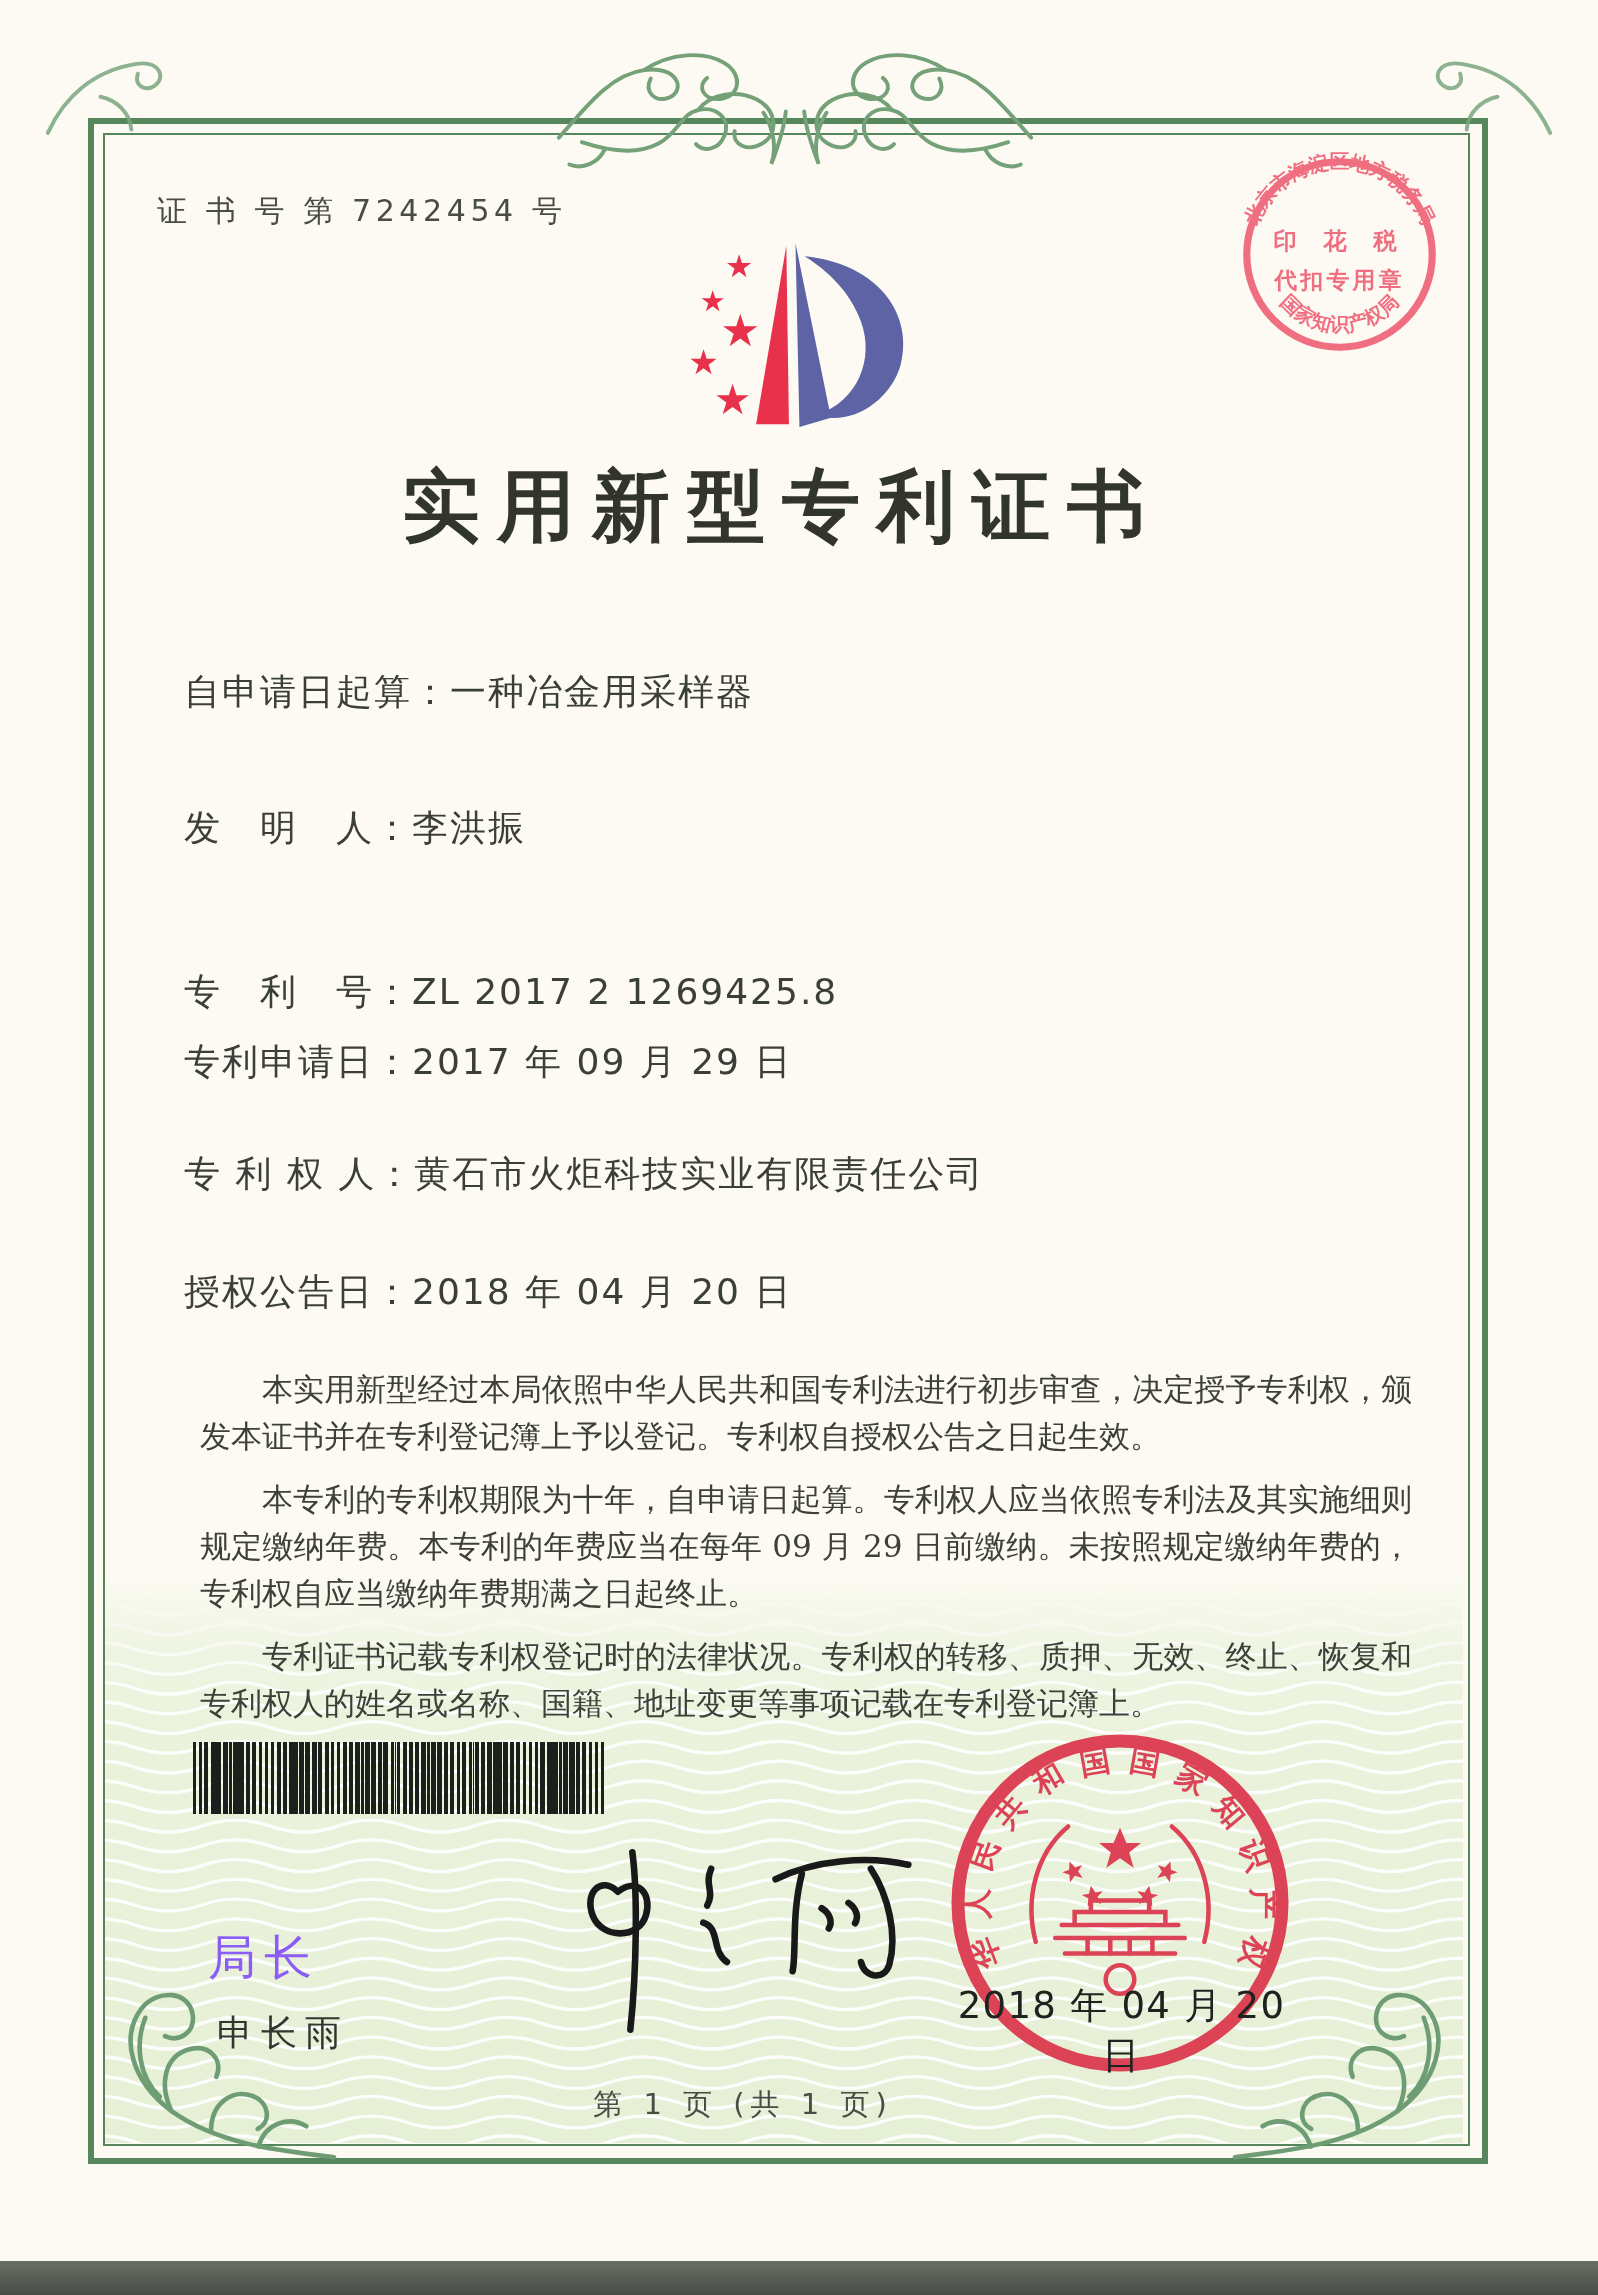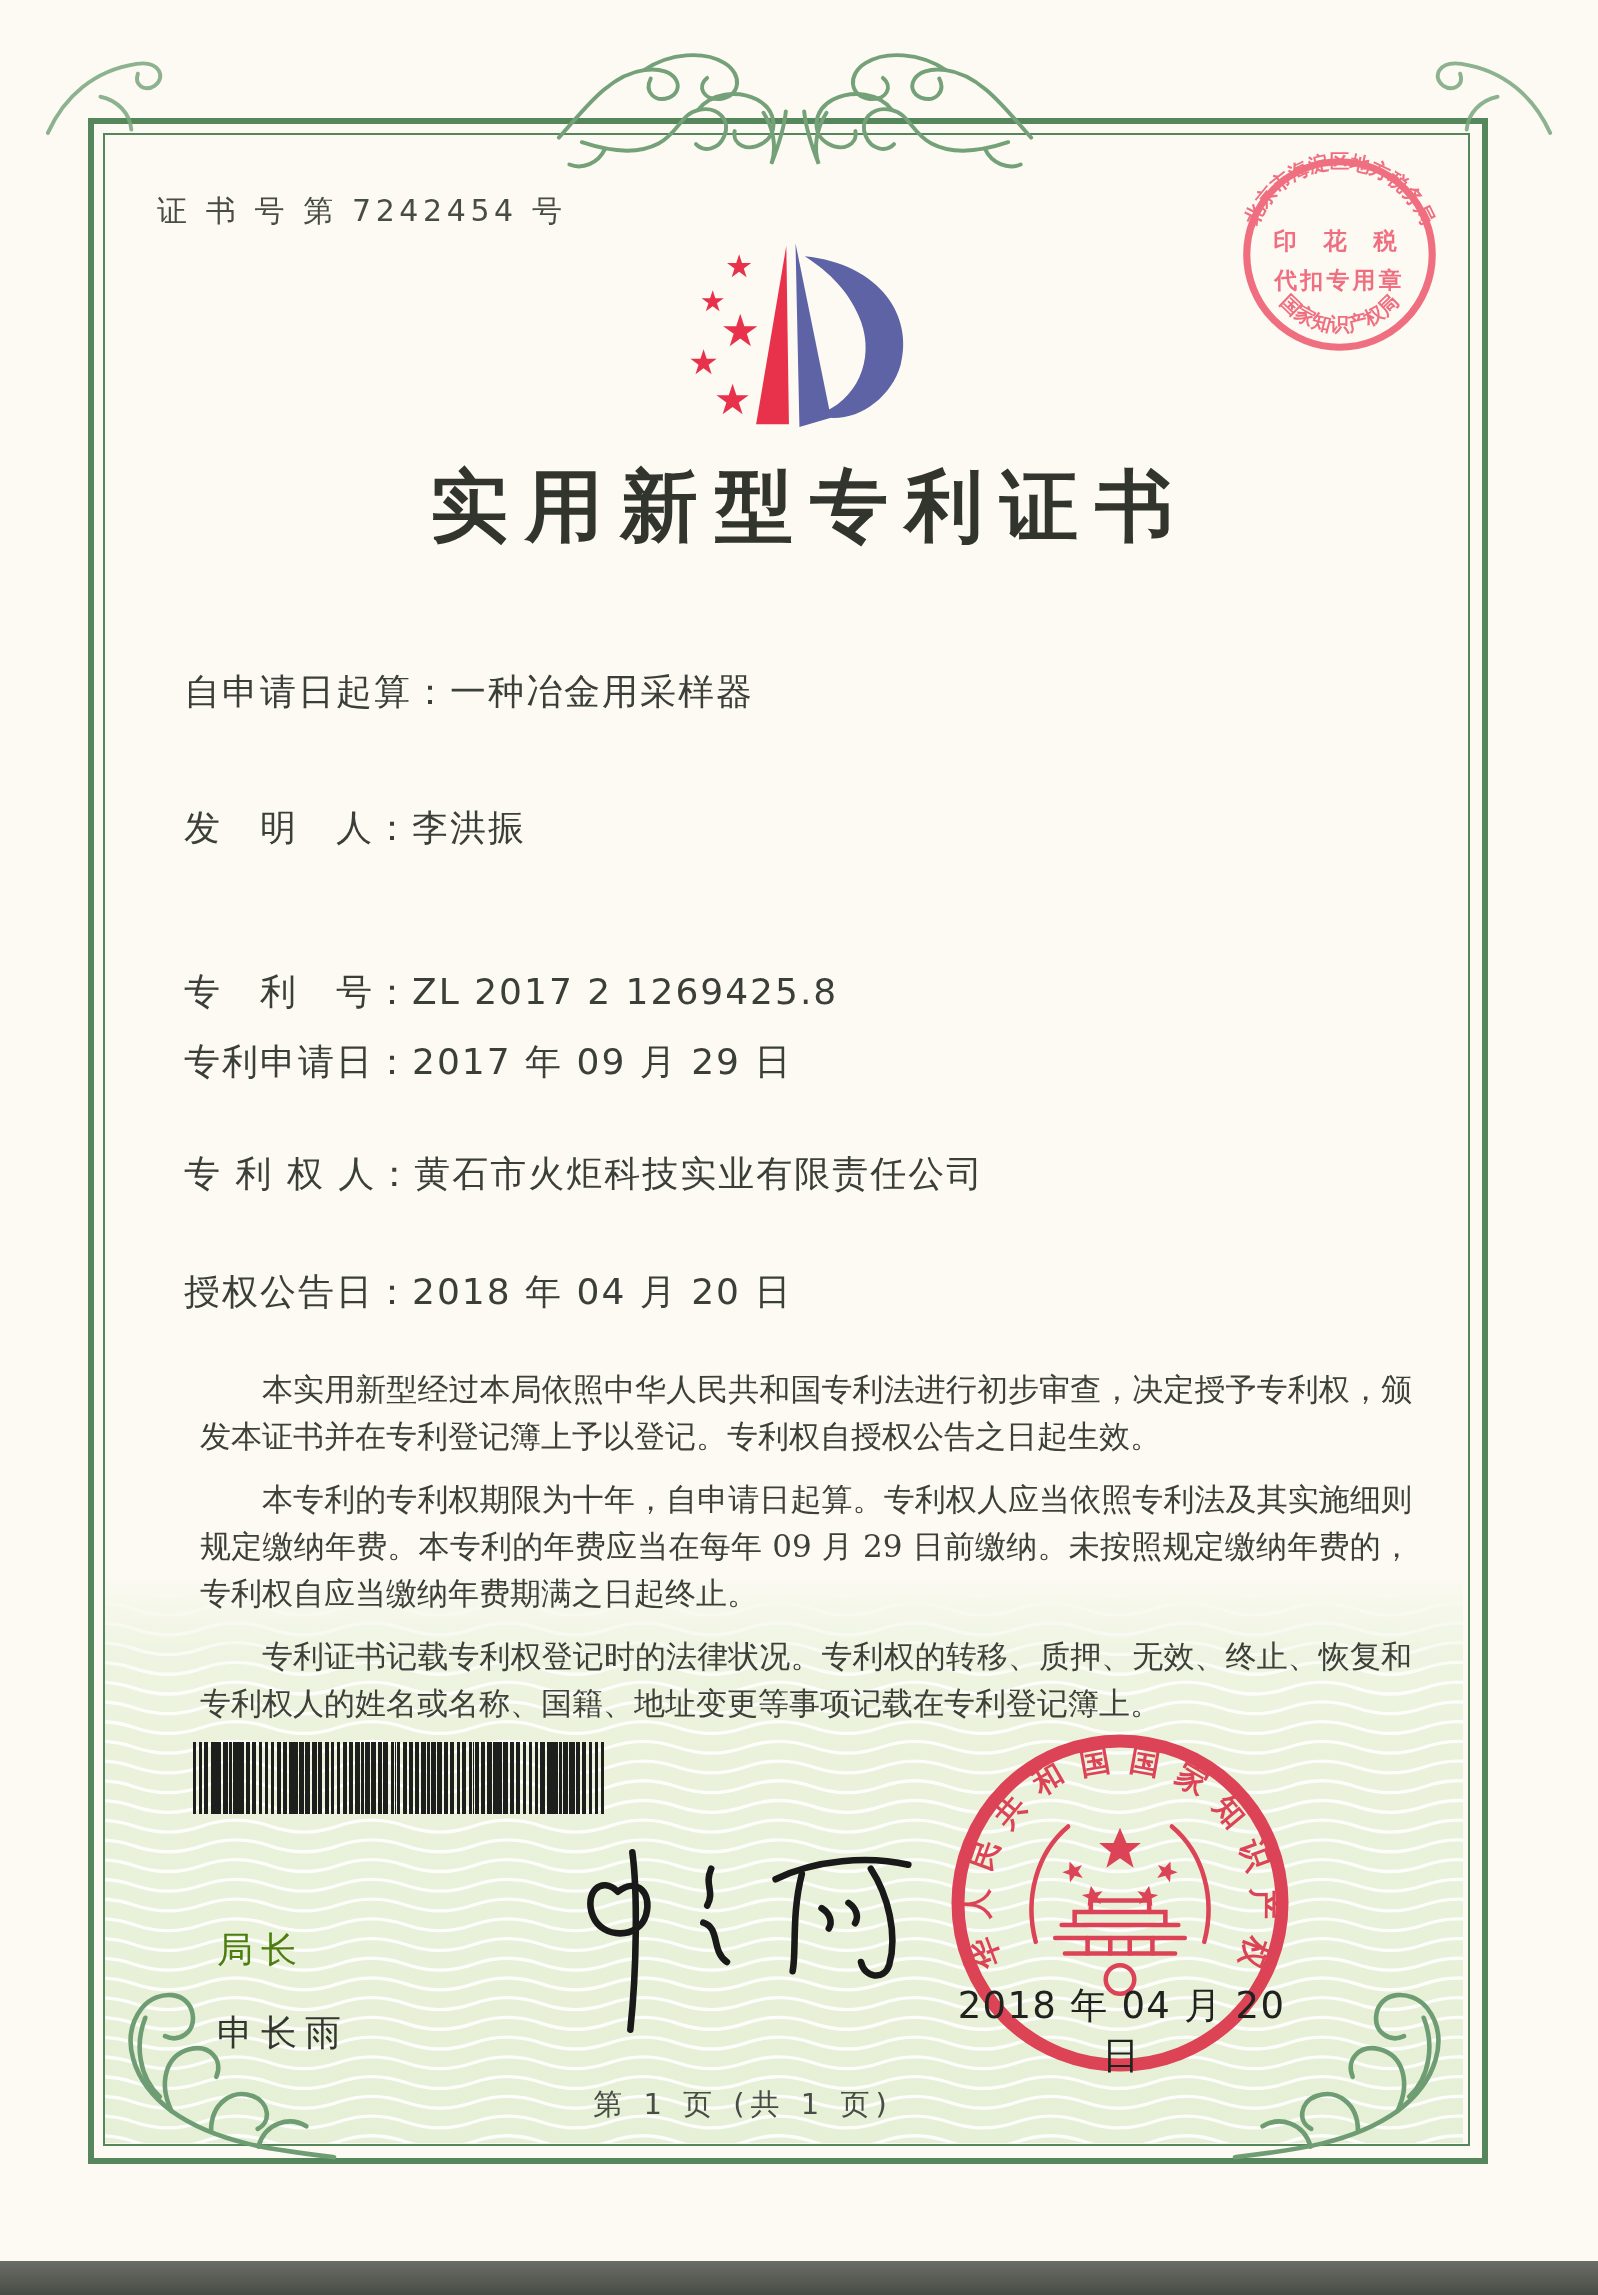--- a/index.html
+++ b/index.html
@@ -18,40 +18,40 @@
      background:linear-gradient(180deg,rgba(235,243,222,0) 0%,
                 rgba(235,243,222,.85) 14%,#eaf2db 32%,#e6f0d6 100%);}
   .wave-zone svg{position:absolute;left:0;top:0;width:100%;height:100%;
      -webkit-mask-image:linear-gradient(180deg,transparent 0,black 20%);
      mask-image:linear-gradient(180deg,transparent 0,black 20%);}
 
   
   .cert-no{left:157px;top:191px;font-size:30px;letter-spacing:4.6px;color:#474c45;z-index:3;}
   .title{left:88px;top:455px;width:1388px;text-align:center;font-size:78px;font-weight:700;
          letter-spacing:17px;color:#32342e;z-index:3;
-         font-family:"DejaVu Serif","Liberation Serif",serif;padding-left:28px;}
+         font-family:"DejaVu Serif","Liberation Serif",serif;}
   .row{left:184px;width:1250px;font-size:36px;color:#3b3f39;z-index:3;white-space:nowrap;}
   .flabel{letter-spacing:2px;}
   .fvalue{letter-spacing:2px;}
   .body-text{left:184px;top:1350px;width:1244px;z-index:3;color:#3c4039;
        font-size:31px;line-height:47px;text-align:justify;
        font-family:"DejaVu Serif","Liberation Serif",serif;}
   .body-text p{margin:16px;text-indent:2em;}
   .footer{left:39px;top:2085px;width:1408px;text-align:center;font-size:29px;
           letter-spacing:6px;color:#474c45;z-index:4;}
 
   
   .barcode{left:193px;top:1742px;width:411px;height:72px;z-index:4;
     background-image:
       repeating-linear-gradient(90deg,#1d1f1c 0 3.3px,transparent 3.3px 6px),
       repeating-linear-gradient(90deg,#1d1f1c 0 2px,transparent 2px 6.6px),
       repeating-linear-gradient(90deg,#1d1f1c 0 1.3px,transparent 1.3px 11.2px);}
 
   
-  .sig-title{left:217px;top:1926px;font-size:36px;letter-spacing:8px;color:#4d7c0f;z-index:4;}
+  .sig-title{left:208px;top:1926px;font-size:48px;letter-spacing:8px;color:#8b5cf6;z-index:4;}
   .sig-name{left:217px;top:2009px;font-size:36px;letter-spacing:8px;color:#33362f;z-index:4;}
   .sig-svg{left:539px;top:1829px;width:460px;height:224px;z-index:5;}
 
   
   .tax-stamp{left:1235px;top:150px;width:209px;height:209px;z-index:6;opacity:.92;}
   .office-seal{left:945px;top:1728px;width:350px;height:350px;z-index:6;opacity:.95;}
   .seal-date{left:947px;top:1981px;width:349px;text-align:center;font-size:37px;
              color:#20221f;letter-spacing:1.3px;z-index:7;}
 
   

